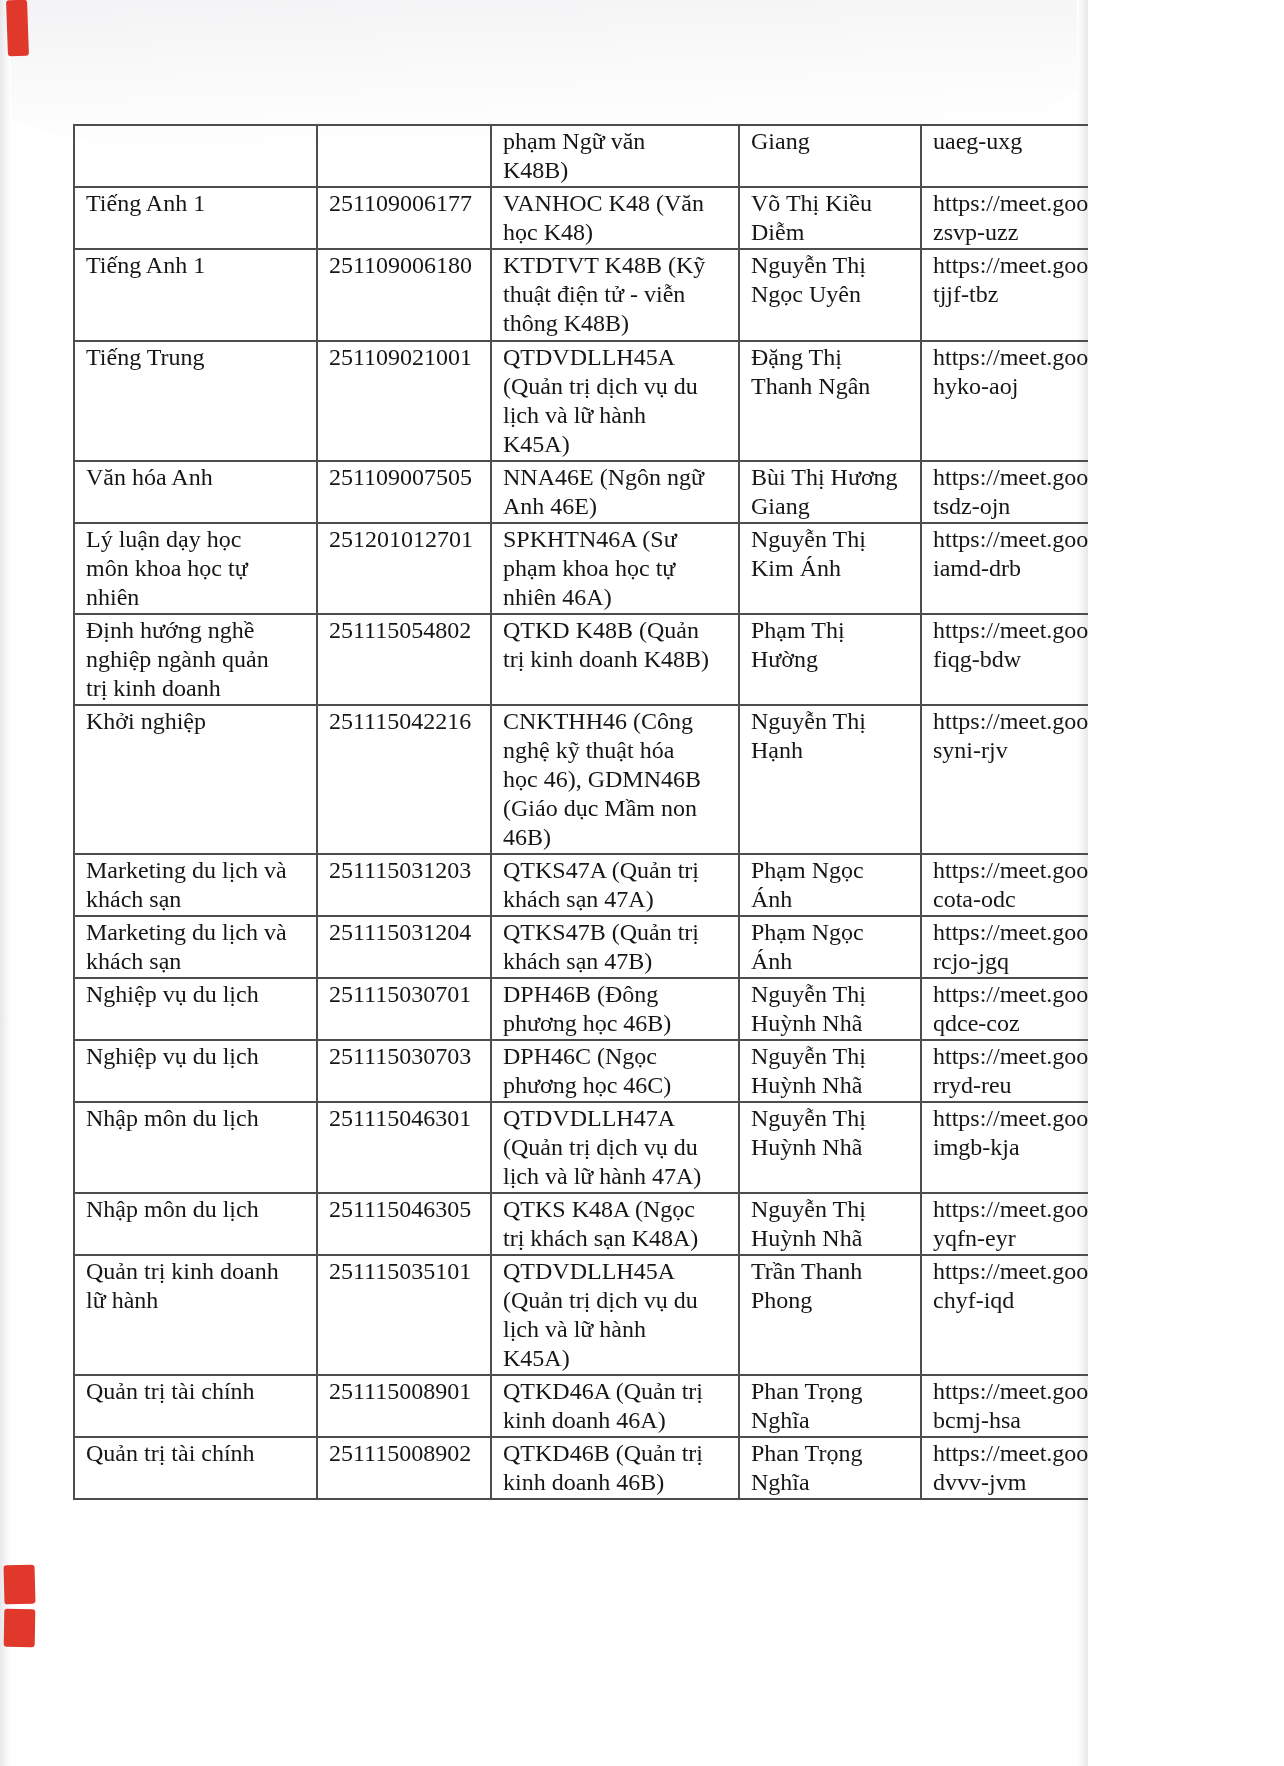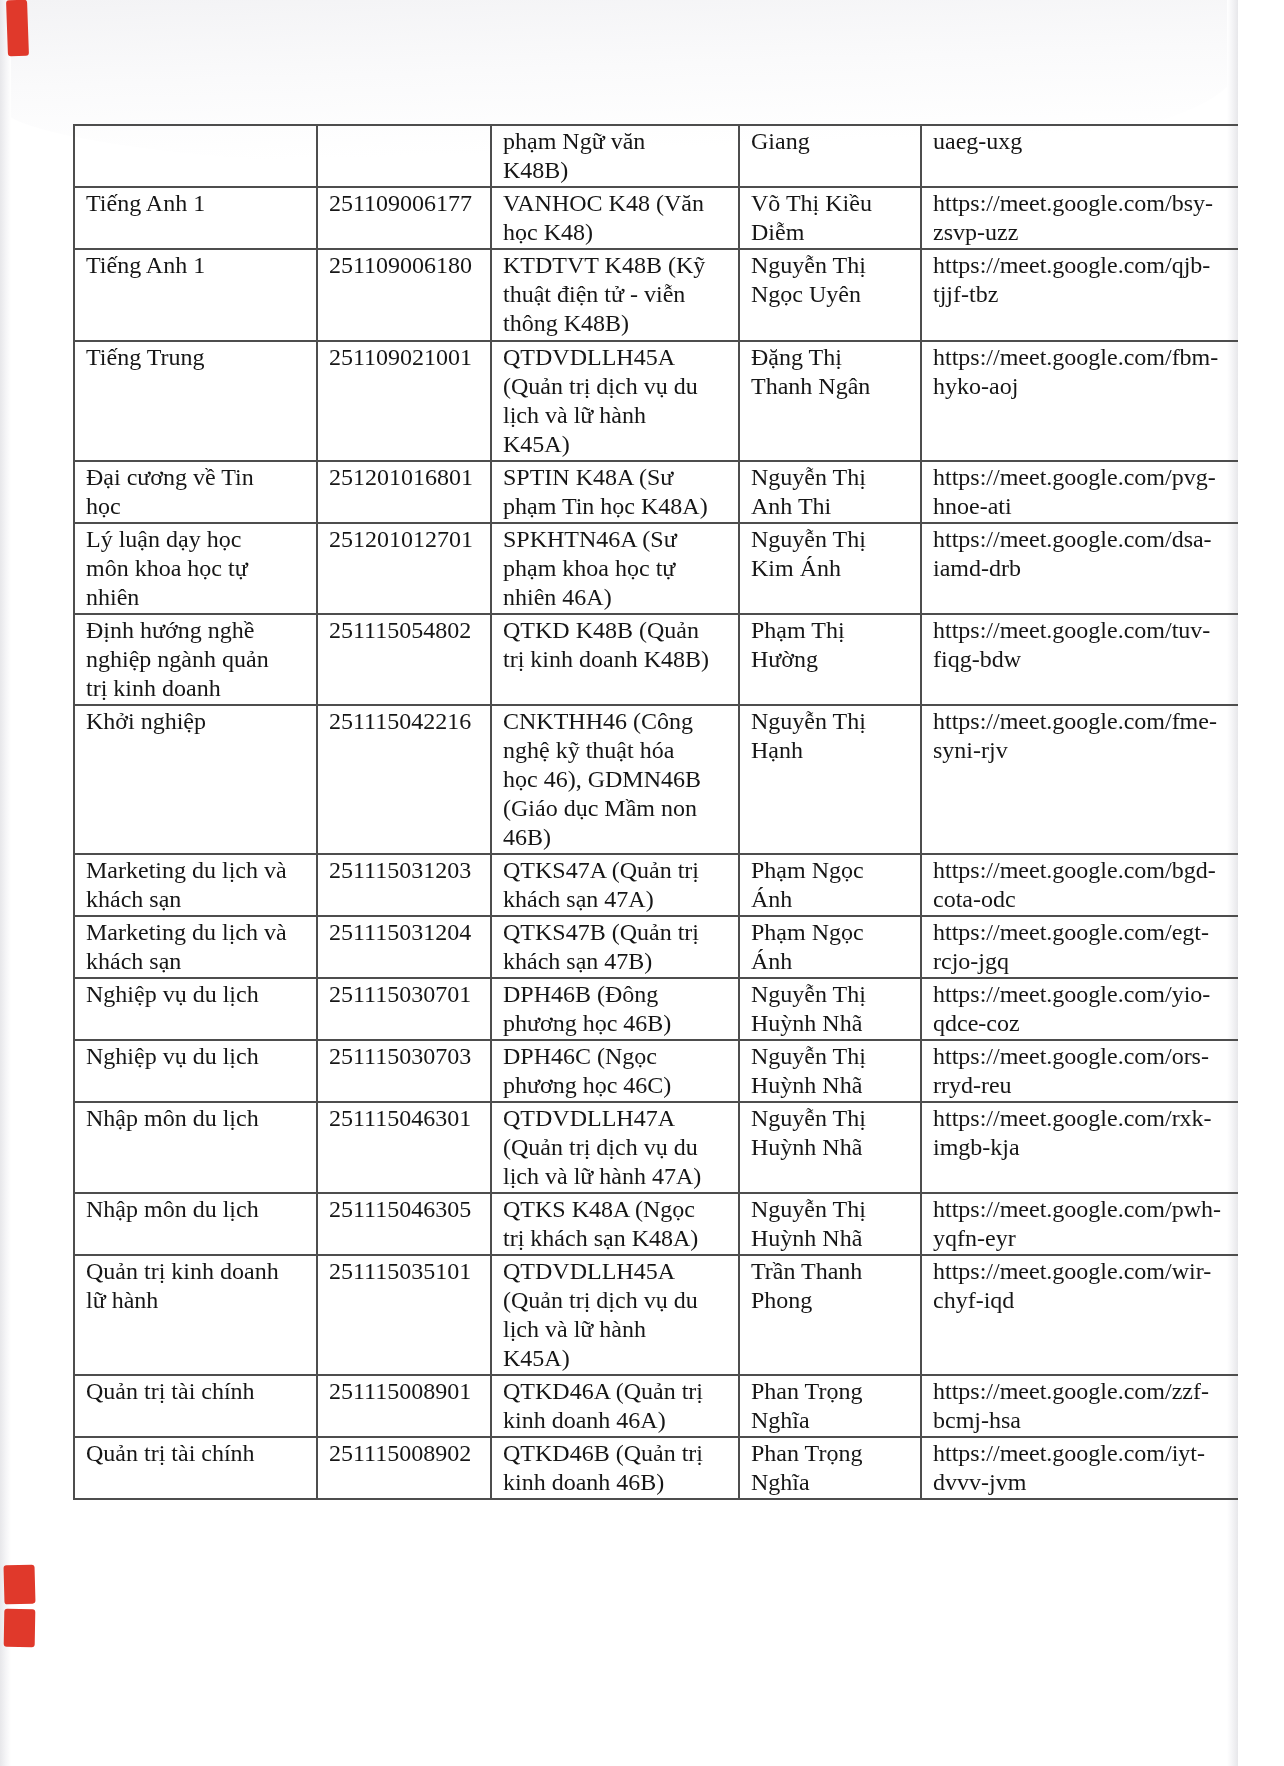--- a/index.html
+++ b/index.html
@@ -10,21 +10,21 @@
   html,body{margin:0;padding:0;}
   body{
     width:1284px;height:1766px;
     background:var(--page-bg);
     font-family:"Liberation Serif","DejaVu Serif",serif;
     color:var(--text-color);
     overflow:hidden;
   }
   .page{
     position:relative;
-    width:1238px;height:1766px;
+    width:1088px;height:1766px;
     background:var(--page-bg);
     overflow:hidden;
   }
   
   .top-shade{
     position:absolute;top:0;left:0;right:0;height:175px;
     background:linear-gradient(178deg,#f3f3f5 0%,#fafafb 40%,#ffffff 78%);
     border-radius:0 0 45% 55% / 0 0 110px 70px;
     pointer-events:none;
   }
@@ -120,30 +120,29 @@
           <td>251109021001</td>
           <td>QTDVDLLH45A
 (Quản trị dịch vụ du
 lịch và lữ hành
 K45A)</td>
           <td>Đặng Thị
 Thanh Ngân</td>
           <td>https://meet.google.com/fbm-
 hyko-aoj</td>
         </tr>
-        <tr style="height: 61px;">
-          <td>Đại cương về Tin
-học</td>
-          <td>251201016801</td>
-          <td>SPTIN K48A (Sư
-phạm Tin học K48A)</td>
-          <td>Nguyễn Thị
-Anh Thi</td>
-          <td>https://meet.google.com/pvg-
-hnoe-ati</td>
+        <tr style="height: 59px;">
+          <td>Văn hóa Anh</td>
+          <td>251109007505</td>
+          <td>NNA46E (Ngôn ngữ
+Anh 46E)</td>
+          <td>Bùi Thị Hương
+Giang</td>
+          <td>https://meet.google.com/zax-
+tsdz-ojn</td>
         </tr>
         <tr style="height: 89px;">
           <td>Lý luận dạy học
 môn khoa học tự
 nhiên</td>
           <td>251201012701</td>
           <td>SPKHTN46A (Sư
 phạm khoa học tự
 nhiên 46A)</td>
           <td>Nguyễn Thị

